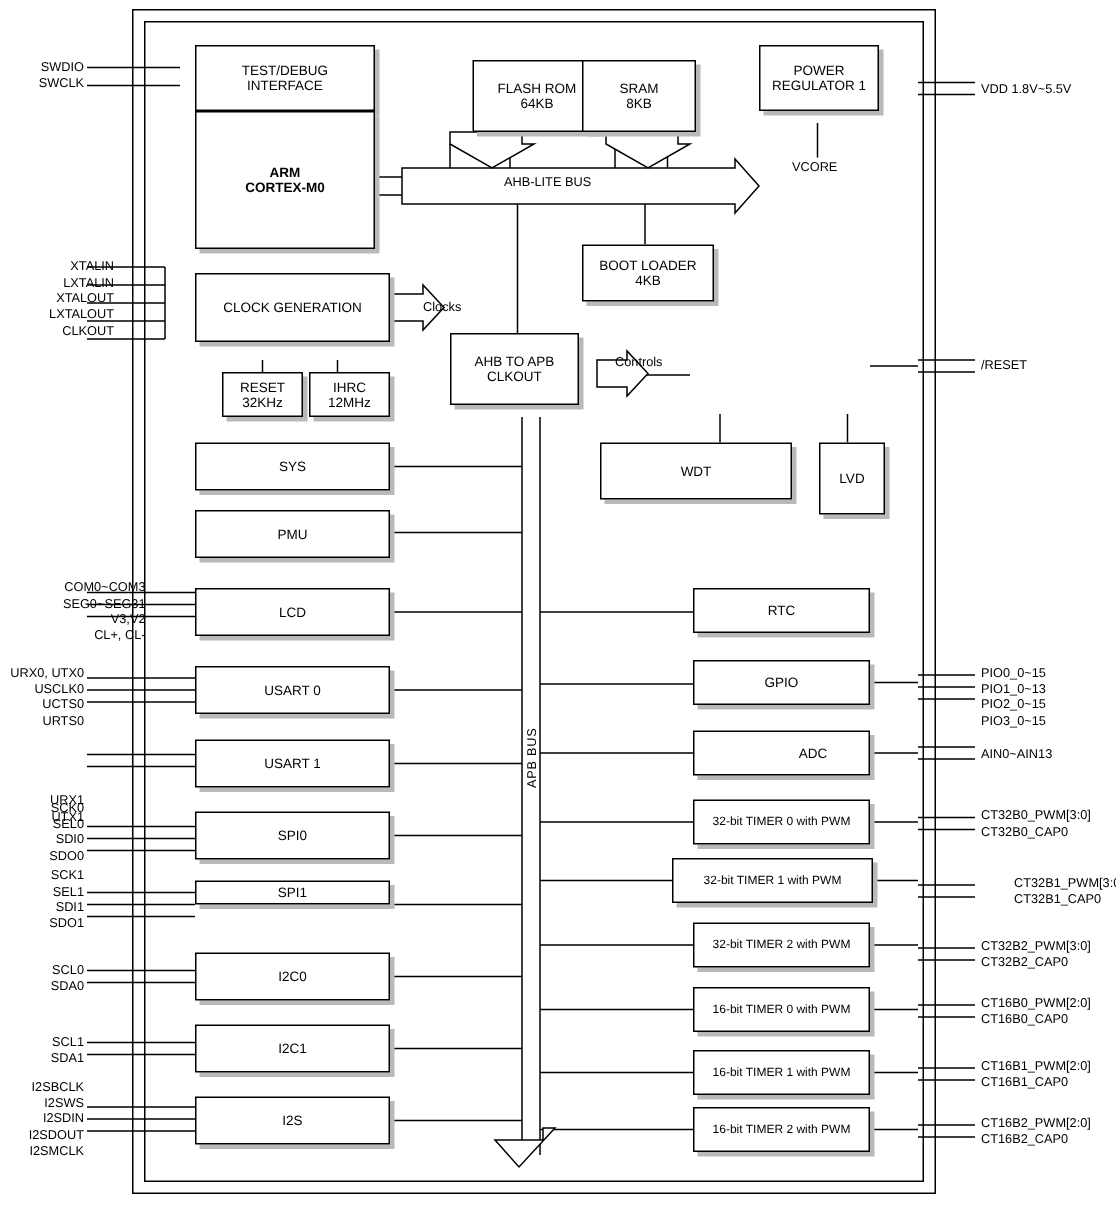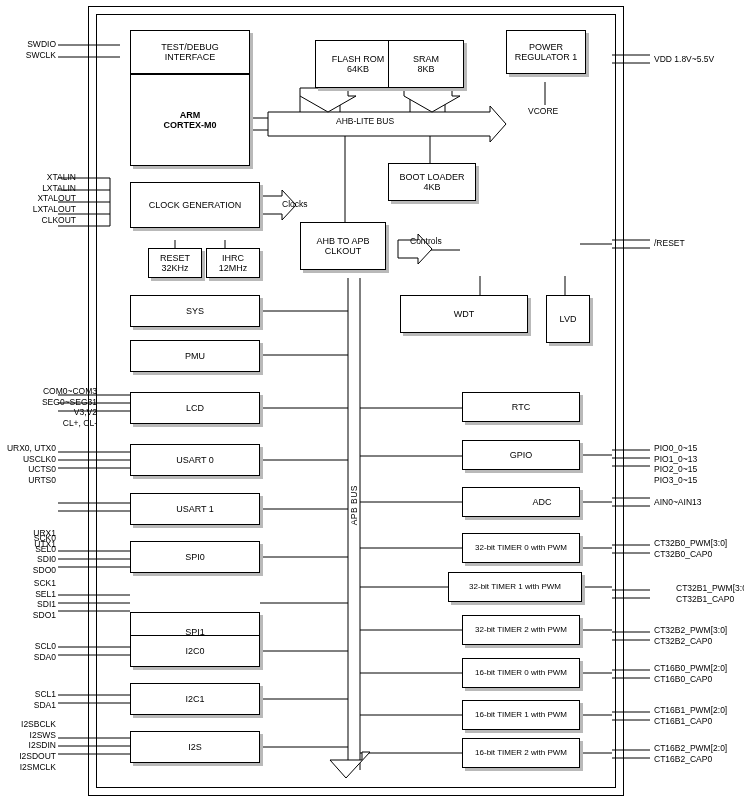--- a/index.html
+++ b/index.html
@@ -235,21 +235,21 @@
     </div>
   <div class="blk" style="left:130px;top:444px;width:130px;height:32px;">
       <span>USART 0</span>
     </div>
   <div class="blk" style="left:130px;top:493px;width:130px;height:32px;">
       <span>USART 1</span>
     </div>
   <div class="blk" style="left:130px;top:541px;width:130px;height:32px;">
       <span>SPI0</span>
     </div>
-  <div class="blk" style="left:130px;top:587px;width:130px;height:40px;margin-top:25px;">
+  <div class="blk" style="left:130px;top:587px;width:130px;height:16px;">
       <span>SPI1</span>
     </div>
   <div class="blk" style="left:130px;top:635px;width:130px;height:32px;">
       <span>I2C0</span>
     </div>
   <div class="blk" style="left:130px;top:683px;width:130px;height:32px;">
       <span>I2C1</span>
     </div>
   <div class="blk" style="left:130px;top:731px;width:130px;height:32px;">
       <span>I2S</span>

